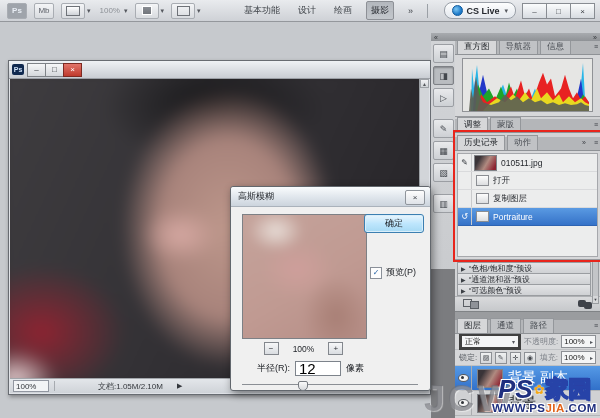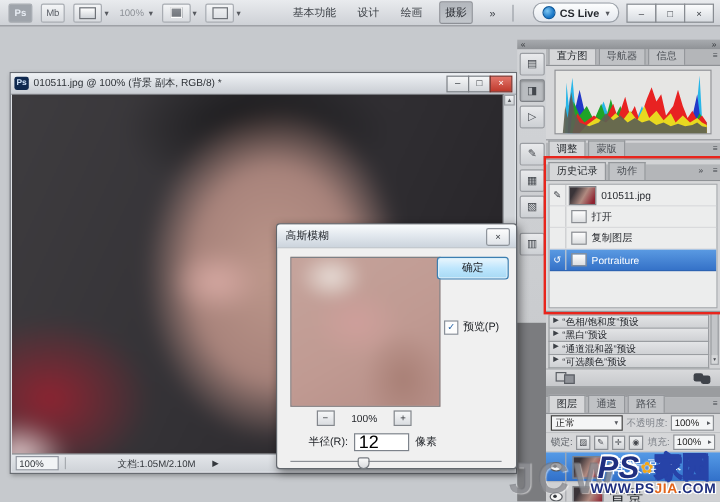--- a/index.html
+++ b/index.html
@@ -69,32 +69,32 @@
   .histlist{background:#d6d7d9;height:108px;position:relative;border-bottom:1px solid #97999d}
   .hlinner{position:absolute;left:2px;top:2px;right:2px;bottom:2px;background:#eceded;border:1px solid #a6a8ac;overflow:hidden}
   .hrow{display:flex;align-items:center;height:17px;border-bottom:1px solid #d9dadc;font-size:8.5px;color:#26292e}
   .hsrc{width:13px;align-self:stretch;border-right:1px solid #c9cacc;display:flex;align-items:center;justify-content:center;font-size:8px;color:#3a3e44}
   .hthumb{width:21px;height:14px;margin:0 4px 0 2px;border:1px solid #7f8287;
           background:linear-gradient(120deg,#3a3438 20%,#b08a80 55%,#8e2331 90%)}
   .hico{width:11px;height:9px;background:linear-gradient(#fdfdfd,#dcdee0);border:1px solid #8b8e93;margin:0 4px 0 4px}
   .hrow.sel{background:linear-gradient(#5a9ae2,#3572c8);color:#fff;border-bottom-color:#2d63b2}
   .redbox{left:453px;top:130px;width:145px;height:128px;border:2px solid #e8251c;z-index:4;pointer-events:none}
   
-  .presetrow{display:flex;height:10px;margin:0 9px 0 2px;background:linear-gradient(#e3e4e6,#cfd1d4);
+  .presetrow{display:flex;align-items:center;height:10px;margin:0 9px 0 2px;background:linear-gradient(#e3e4e6,#cfd1d4);
              border:1px solid #9a9da1;border-top:none;font-size:8px;color:#26292e;padding-left:3px;gap:3px;white-space:nowrap}
   .presetrow:first-child{border-top:1px solid #9a9da1}
   .prtri{font-size:6px;color:#3c4046}
   .presetsb{position:absolute;right:1px;top:0;width:7px;height:44px;background:#c3c5c8;border:1px solid #9a9da1;box-sizing:border-box}
   .presetsb .dn{position:absolute;bottom:0;left:0;right:0;height:7px;font-size:4px;display:flex;align-items:center;justify-content:center;color:#44474c;background:#d6d7d9}
   .pfooter{height:14px;background:linear-gradient(#d9dadc,#c6c8cb);border-top:1px solid #aeb0b3;border-bottom:1px solid #808386;
            display:flex;align-items:center;justify-content:space-between;padding:0 8px;font-size:9px;color:#3a3d42}
   .gap1{height:8px;background:#9a9c9f}
   
   .lrow1{height:15px;background:#d6d7d9;display:flex;align-items:center;gap:3px;padding:0 4px;border-bottom:1px solid #bfc1c4}
-  .blendbox{width:52px;height:11px;background:#f4f5f6;border:1px solid #404040;display:flex;align-items:center;justify-content:space-between;padding:0 3px;font-size:8px}
+  .blendbox{width:52px;height:11px;background:#f4f5f6;border:3px solid #404040;display:flex;align-items:center;justify-content:space-between;padding:0 3px;font-size:8px}
   .valbox{width:30px;height:11px;background:#f4f5f6;border:1px solid #8d9095;display:flex;align-items:center;justify-content:space-between;padding:0 2px;font-size:8px}
   .dimlbl{font-size:8px;color:#7e8289;white-space:nowrap}
   .lockico{width:10px;height:10px;border:1px solid #8d9095;background:linear-gradient(#eff0f1,#d5d7da);display:flex;align-items:center;justify-content:center;font-size:7px;color:#45484e}
   .layrow{height:24px;display:flex;align-items:center;border-bottom:1px solid #b3b5b8;background:#d0d1d3;font-size:14px;color:#25282d}
   .layrow.sel{background:linear-gradient(#559ae6,#3170c9);color:#fff}
   .eyebox{width:16px;align-self:stretch;border-right:1px solid #a9abae;display:flex;align-items:center;justify-content:center}
   .eye{width:9px;height:6px;border-radius:50%;background:#f4f4f4;border:1px solid #55585d;position:relative}
   .eye:after{content:"";position:absolute;left:2.5px;top:0.5px;width:3px;height:3px;border-radius:50%;background:#303338}
   .laythumb{width:24px;height:17px;border:1px solid #7f8287;margin:0 5px;
             background:linear-gradient(120deg,#3a3438 20%,#b08a80 55%,#8e2331 90%)}
@@ -176,21 +176,20 @@
   <div class="winbtns">
     <span class="wbtn">–</span>
     <span class="wbtn">□</span>
     <span class="wbtn">×</span>
   </div>
 </div>
 
 <div class="docwin abs">
   <div class="doctitle">
     <span class="psfileico">Ps</span>
-    <span style="flex:1">010511.jpg @ 100% (背景 副本, RGB/8) *</span>
     <span class="dwb">–</span>
     <span class="dwb">□</span>
     <span class="dwb close">×</span>
   </div>
   <div class="doccanvas">
     <div class="photo"></div>
   </div>
   <div class="vsb">
     <div class="sbarrow">▲</div>
     <div class="sbarrow bot">▼</div>
@@ -278,24 +277,20 @@
     </div>
   </div>
 
   <div style="position:relative;padding-top:2px">
     <div class="presetrow">
       <span class="prtri">▶</span>
       <span>“色相/饱和度”预设</span>
     </div>
     <div class="presetrow">
       <span class="prtri">▶</span>
-      <span>“黑白”预设</span>
-    </div>
-    <div class="presetrow">
-      <span class="prtri">▶</span>
       <span>“通道混和器”预设</span>
     </div>
     <div class="presetrow">
       <span class="prtri">▶</span>
       <span>“可选颜色”预设</span>
     </div>
     <div class="presetsb">
       <span class="dn">▼</span>
     </div>
   </div>

